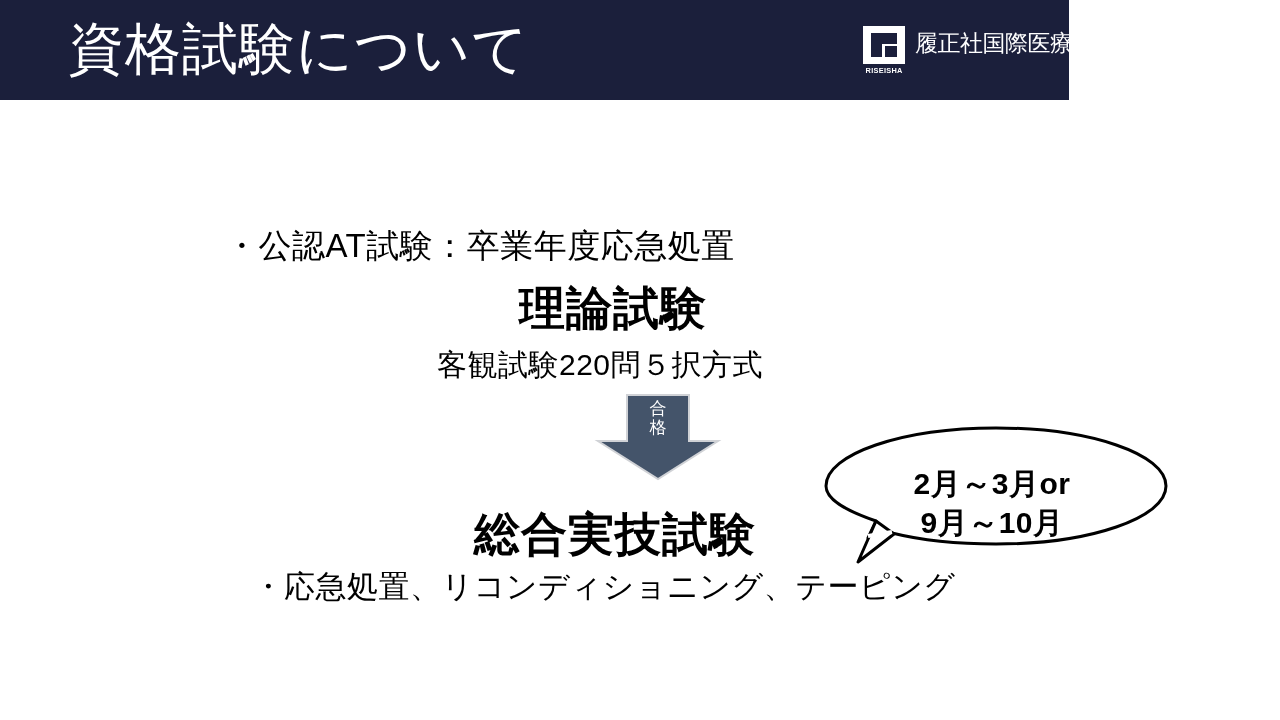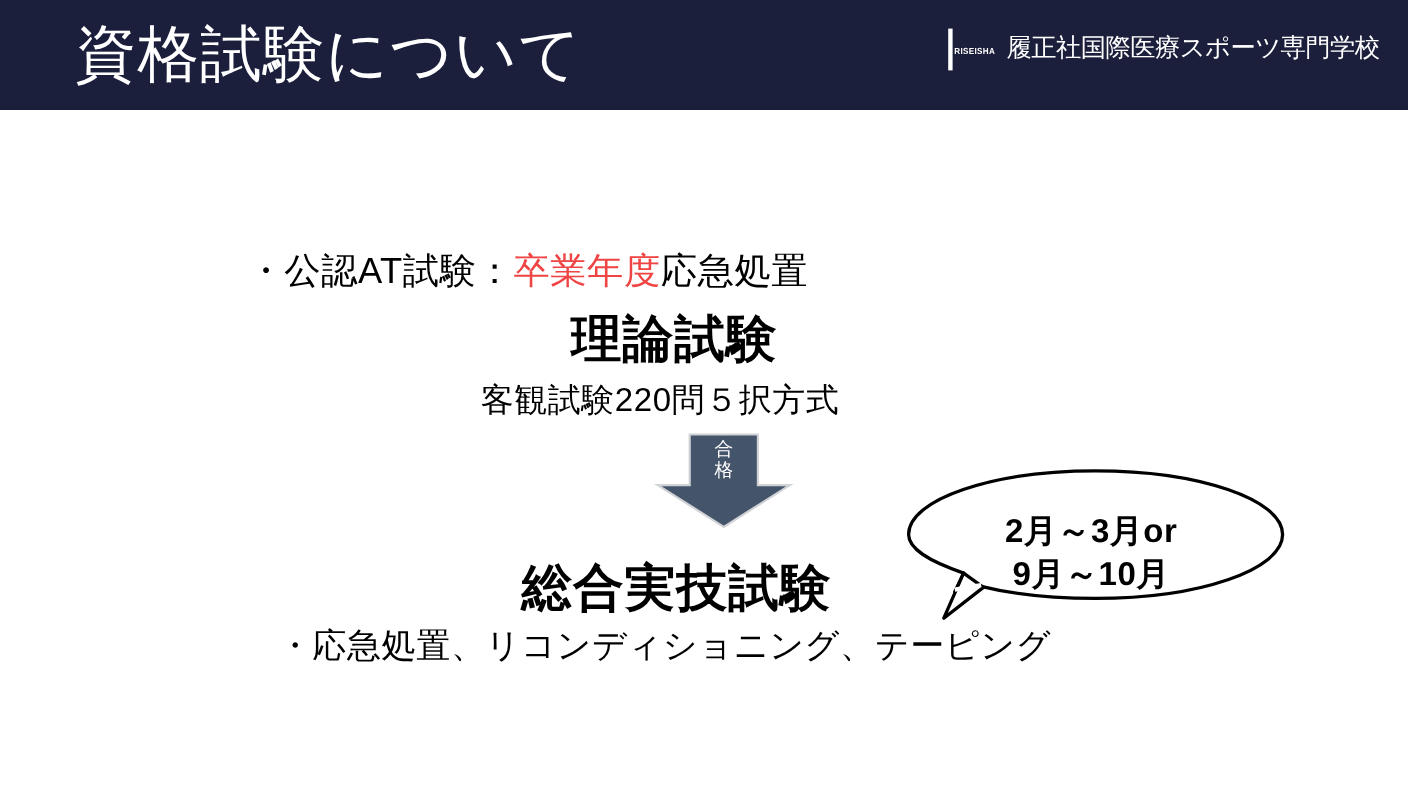--- a/index.html
+++ b/index.html
@@ -13,21 +13,21 @@
     overflow: hidden;
     font-family: "Liberation Sans", "DejaVu Sans", sans-serif;
     position: relative;
   }
 
   
   .header-bar {
     position: absolute;
     left: 0;
     top: 0;
-    width: 1280px;
+    width: 1069px;
     height: 100px;
     background: #1B1F3B;
   }
   .slide-title {
     position: absolute;
     left: 68px;
     top: 6px;
     font-size: 56px;
     line-height: 86px;
     color: #ffffff;
@@ -41,20 +41,21 @@
     position: absolute;
     left: 862px;
     top: 26px;
     height: 52px;
     display: flex;
     align-items: flex-start;
   }
   .logo-mark-wrap {
     width: 44px;
     display: flex;
+    flex-direction: column;
     align-items: center;
   }
   .logo-mark {
     width: 42px;
     height: 38px;
     background: #ffffff;
     position: relative;
   }
   .logo-mark .glyph-v {
     position: absolute;
@@ -114,21 +115,21 @@
   .line-at-exam {
     position: absolute;
     left: 225px;
     top: 124px;
     font-size: 33px;
     line-height: 44px;
     color: #000000;
     white-space: nowrap;
     letter-spacing: 0.5px;
   }
-  .line-at-exam .hl-red { color: #ef4444; }
+  .line-at-exam .hl-red { color: #000000; }
 
   .line-theory-title {
     position: absolute;
     left: 0;
     top: 178px;
     width: 1280px;
     text-align: center;
     font-size: 46px;
     line-height: 60px;
     font-weight: 700;

